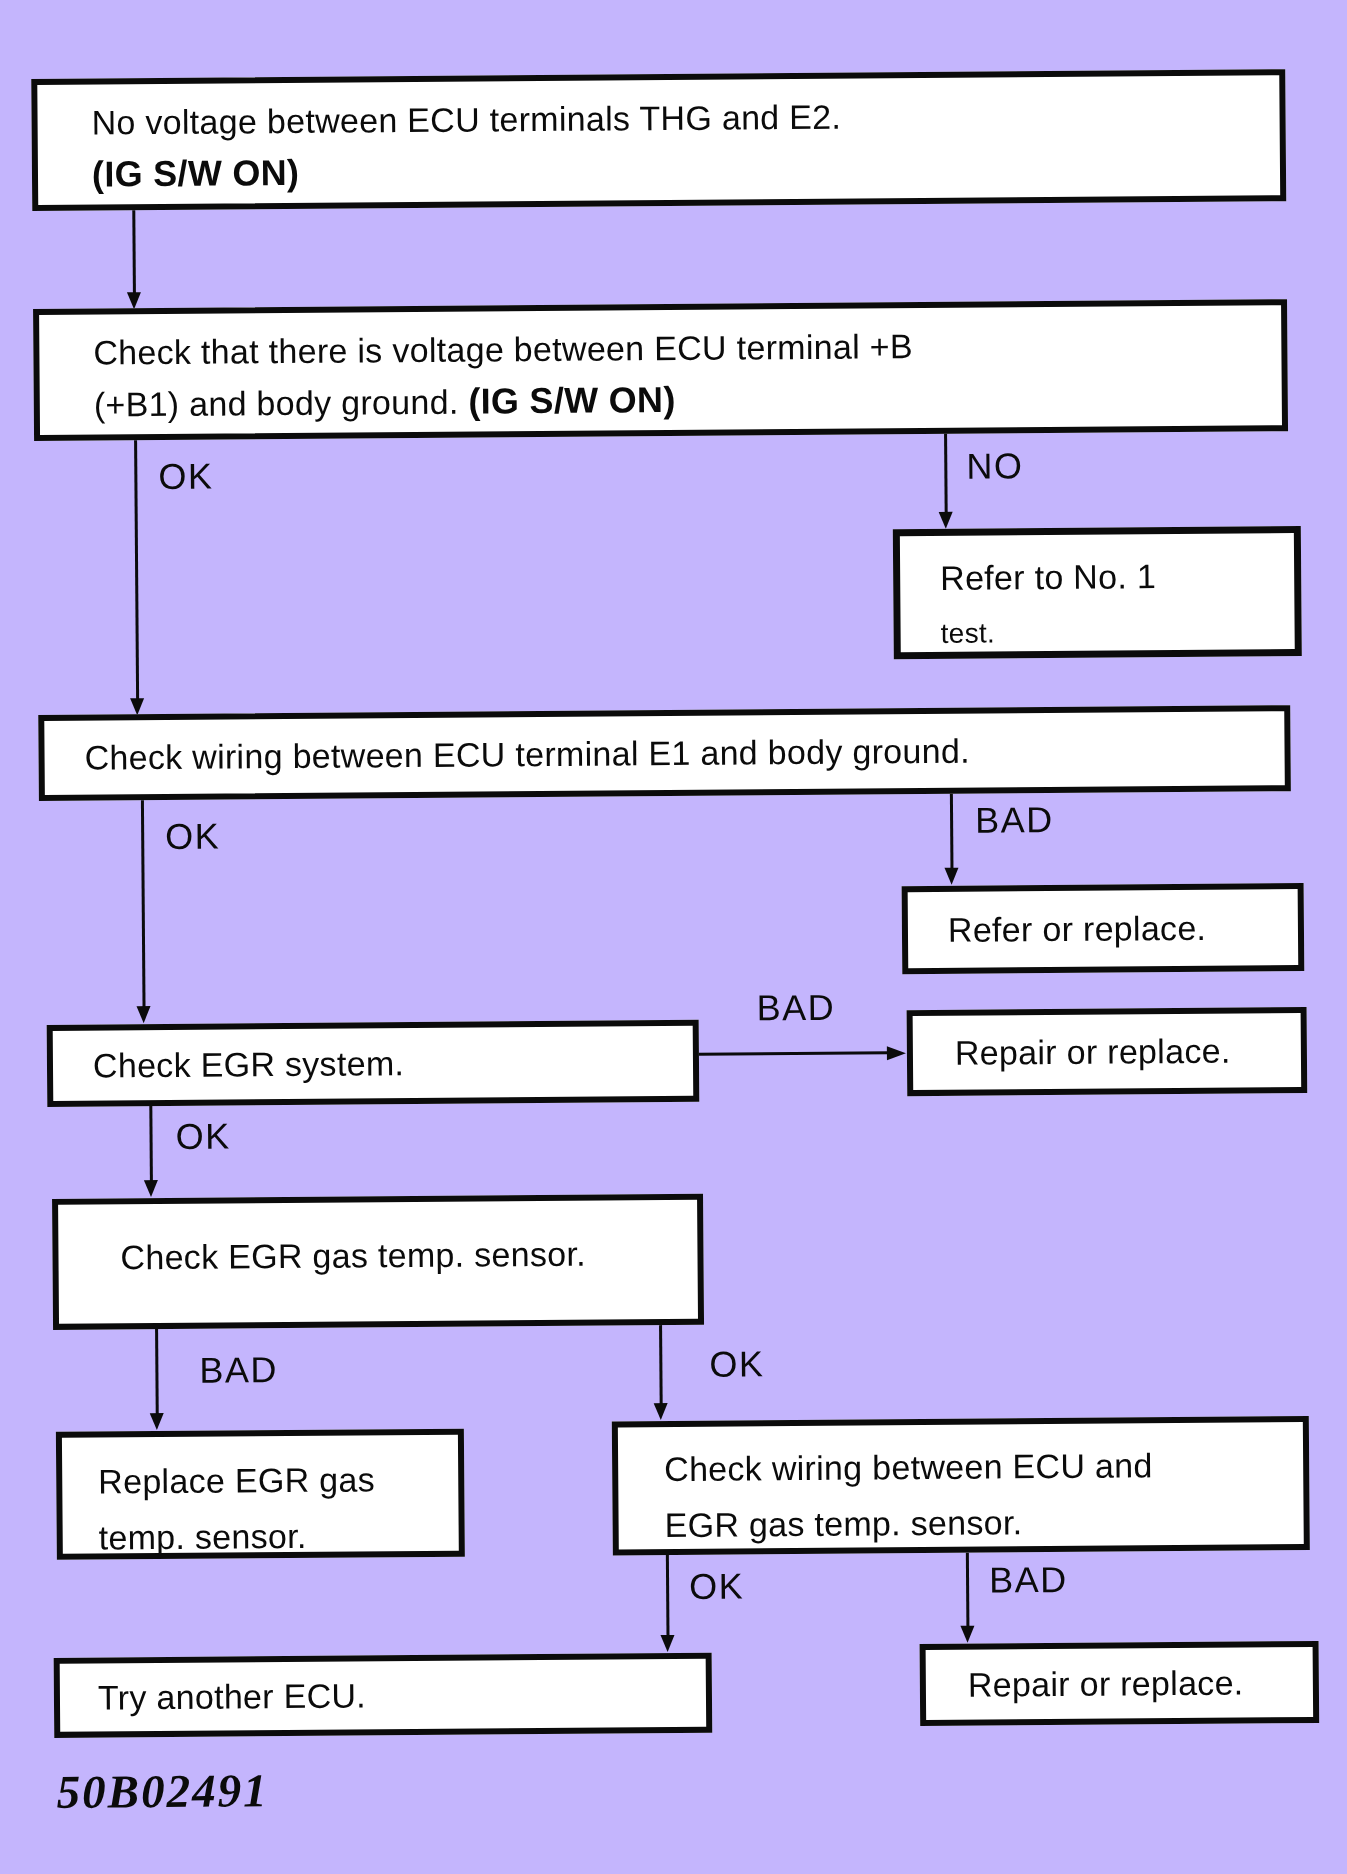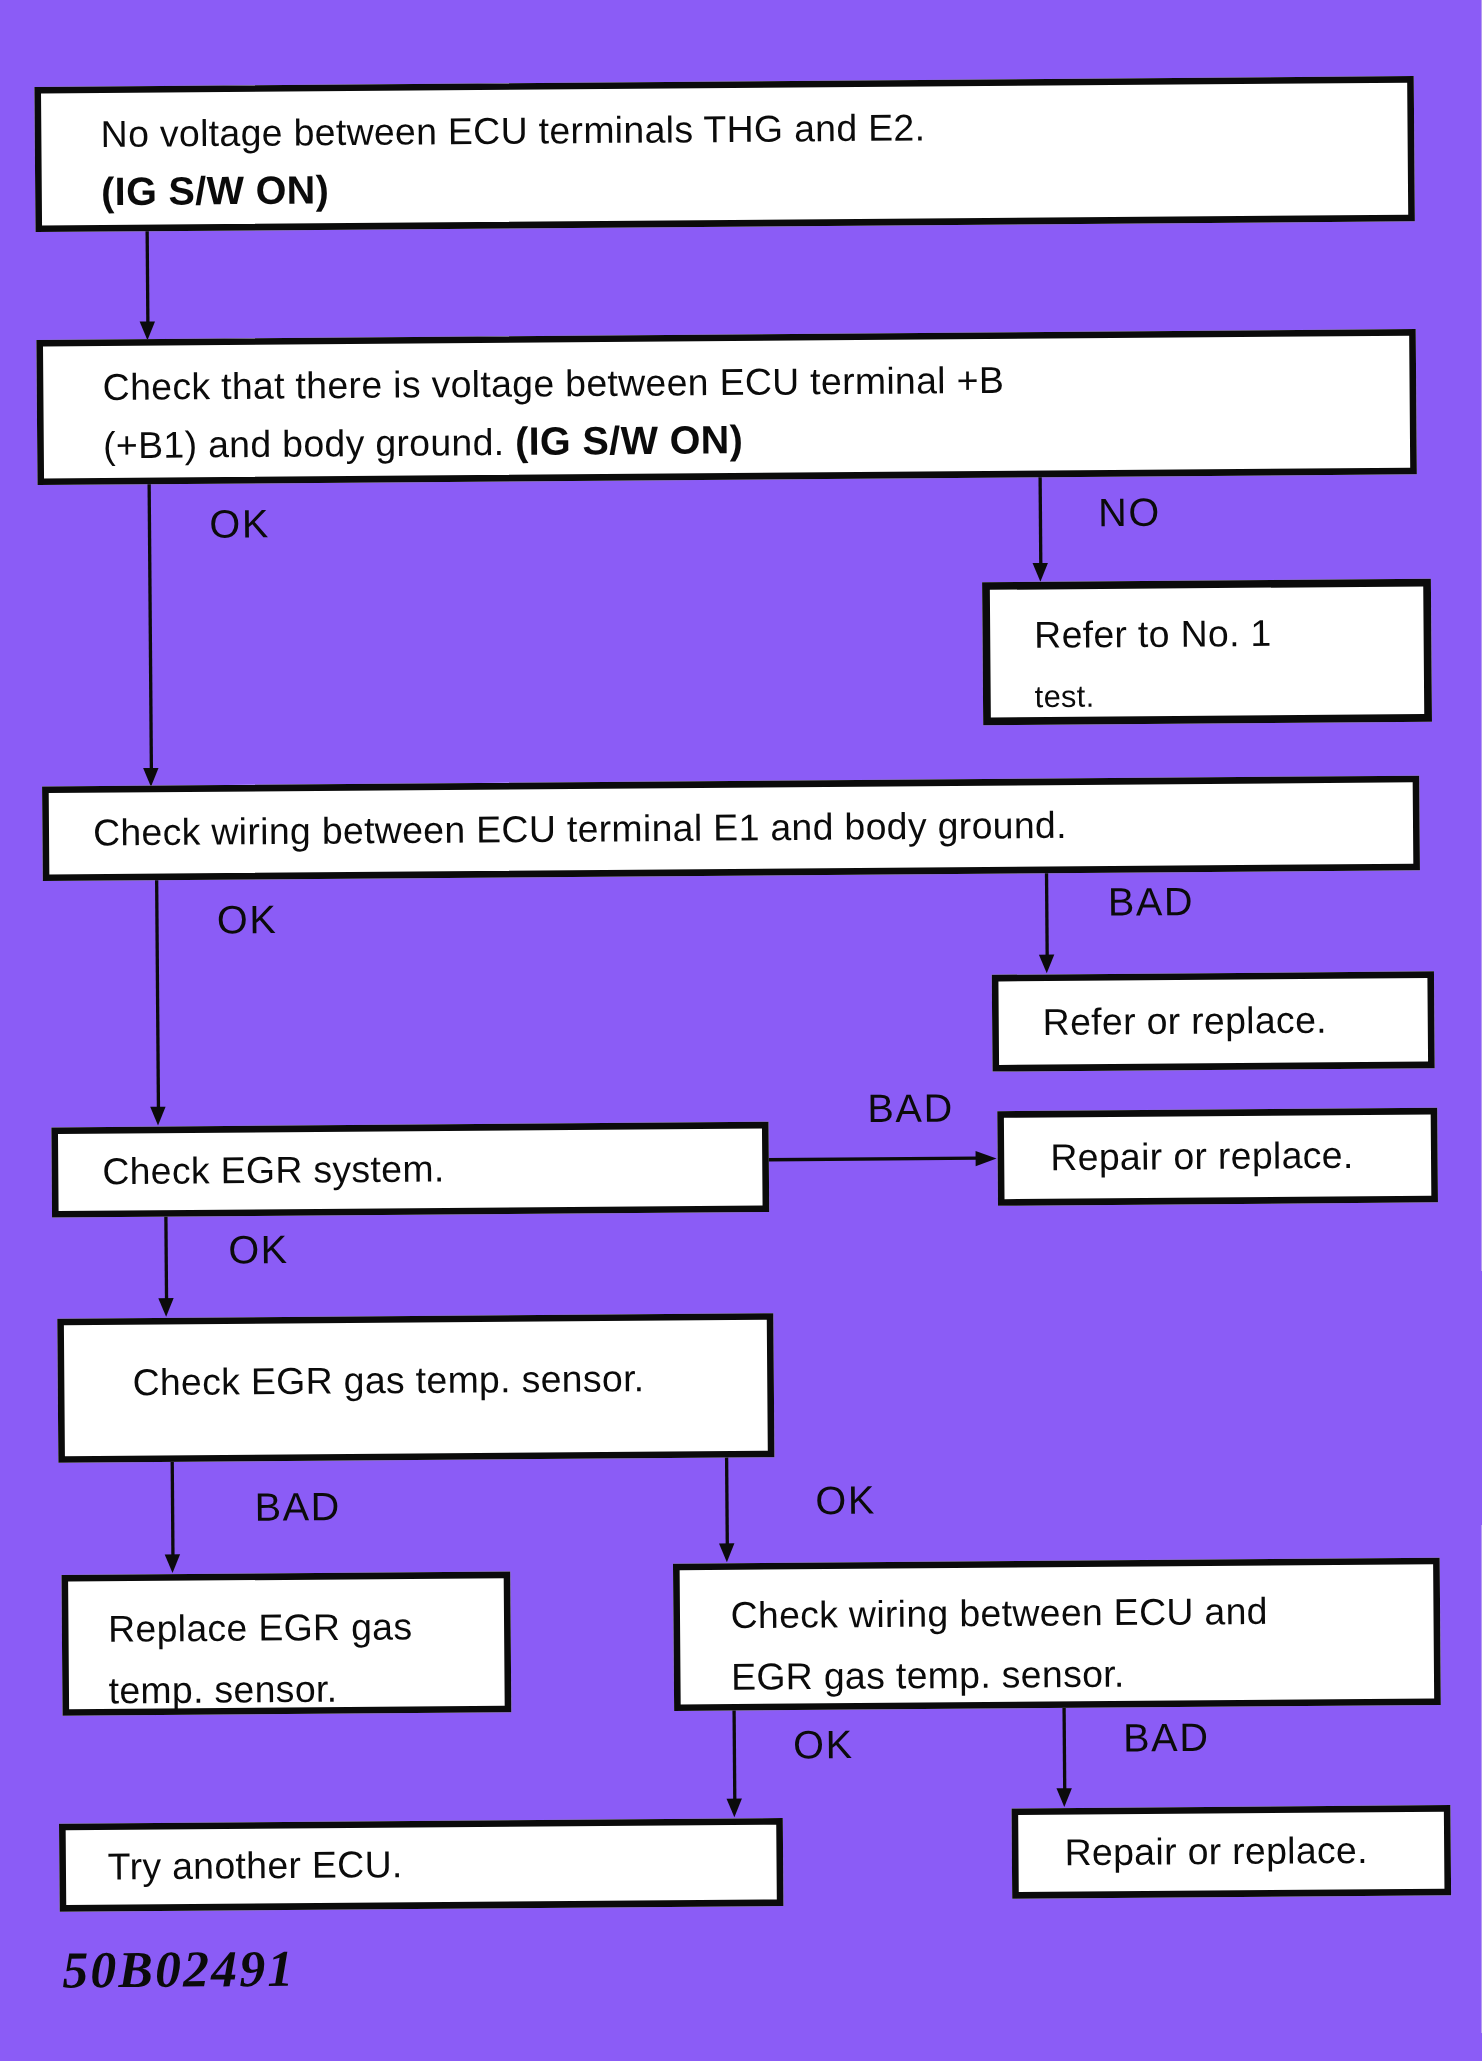--- a/index.html
+++ b/index.html
@@ -1,18 +1,18 @@
 <!DOCTYPE html>
 <html><head>
 <meta charset="utf-8">
 <style>
   html,body { margin:0; padding:0; background:#e8e8e8; }
   .sheet {
     position:relative; width:1347px; height:1874px;
-    background:#8b5cf6; overflow:hidden;
+    background:#c4b5fd; overflow:hidden;
     font-family:"Liberation Sans", sans-serif;
     color:#0b0b0b;
   }
   .tilt { position:absolute; left:0; top:0; width:1347px; height:1874px; transform:rotate(-0.45deg); transform-origin:50% 50%; }
 
   .node {
     position:absolute; box-sizing:border-box;
     border:6px solid #0b0b0b; background:#ffffff;
     font-size:34px; line-height:52px; letter-spacing:0.3px;
   }
@@ -28,21 +28,21 @@
     position:absolute; width:0; height:0;
     border-left:7px solid transparent; border-right:7px solid transparent;
     border-top:17px solid #0b0b0b;
   }
   .ah-right {
     position:absolute; width:0; height:0;
     border-top:7px solid transparent; border-bottom:7px solid transparent;
     border-left:19px solid #0b0b0b;
   }
   .edge-label {
-    position:absolute; font-size:36px; letter-spacing:1.5px; white-space:nowrap;margin-left:32px;
+    position:absolute; font-size:36px; letter-spacing:1.5px; white-space:nowrap;
   }
   .fig-code {
     position:absolute; left:50px; top:1760px;
     font-family:"Liberation Serif", serif;
     font-style:italic; font-weight:bold; font-size:47px; letter-spacing:2px;
   }
 </style>
 </head>
 <body>
 

